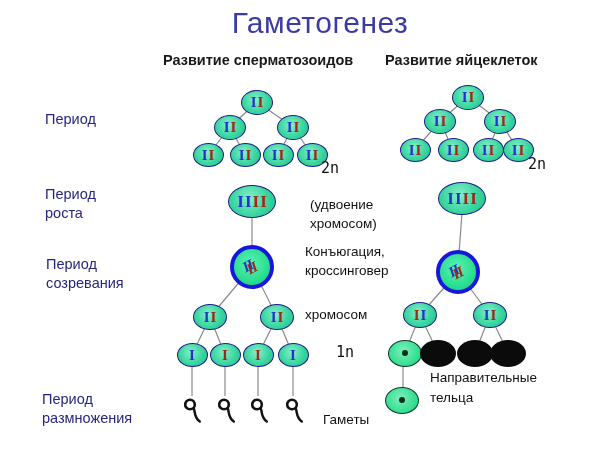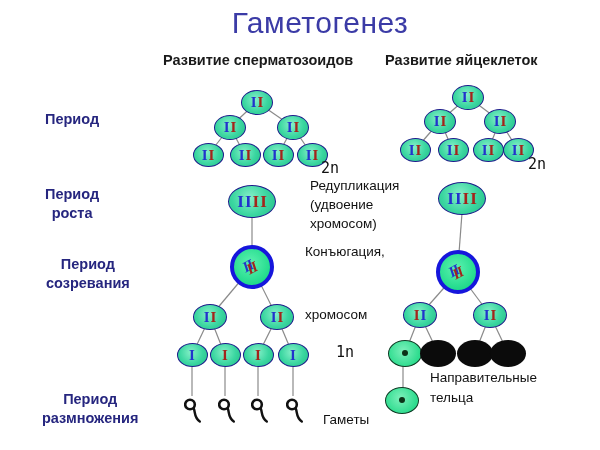--- a/index.html
+++ b/index.html
@@ -9,22 +9,22 @@
   }
   .layer { position:absolute; inset:0; }
   .title {
     position:absolute; left:160px; top:6px; width:320px; text-align:center;
     font-size:30px; color:#3b3ba6; letter-spacing:0.5px;
   }
   .col-header {
     position:absolute; font-size:14.5px; font-weight:bold; color:#1a1a1a; white-space:nowrap;
   }
   .period {
-    position:absolute; font-size:14.5px; font-weight:bold; color:#26267f;
-    line-height:19px; white-space:nowrap;text-align:center;
+    position:absolute; font-size:14.5px; font-weight:normal; color:#26267f;
+    line-height:19px; white-space:nowrap;
   }
   .annot { position:absolute; font-size:13.5px; color:#111; white-space:nowrap; }
   .annot.mono { font-family:"DejaVu Sans Mono", monospace; font-size:15px; }
   svg.lines { position:absolute; left:0; top:0; }
   .cell {
     position:absolute; border-radius:50%;
     border:1.5px solid #1b1b8a;
     background:radial-gradient(circle at 45% 38%, #86efc8 0%, #3ad6a0 55%, #24bd85 100%);
     display:flex; align-items:center; justify-content:center; gap:1px;
     box-sizing:border-box;
@@ -243,23 +243,23 @@
         <div>созревания</div>
       </div>
       <div class="period" style="left: 42px; top: 390px;">
         <div>Период</div>
         <div>размножения</div>
       </div>
     </div>
   <div class="layer">
       <div class="annot mono" style="left: 321px; top: 159px;">2n</div>
       <div class="annot mono" style="left: 528px; top: 155px;">2n</div>
-      <div class="annot" style="left: 310px; top: 178px;">Редупликация</div>
       <div class="annot" style="left: 310px; top: 197px;">(удвоение</div>
       <div class="annot" style="left: 310px; top: 216px;">хромосом)</div>
       <div class="annot" style="left: 305px; top: 244px;">Конъюгация,</div>
+      <div class="annot" style="left: 305px; top: 263px;">кроссинговер</div>
       <div class="annot" style="left: 305px; top: 307px;">хромосом</div>
       <div class="annot mono" style="left: 336px; top: 343px;">1n</div>
       <div class="annot" style="left: 323px; top: 412px;">Гаметы</div>
       <div class="annot" style="left: 430px; top: 370px;">Направительные</div>
       <div class="annot" style="left: 430px; top: 390px;">тельца</div>
     </div>
 </div>
 
 </body></html>

